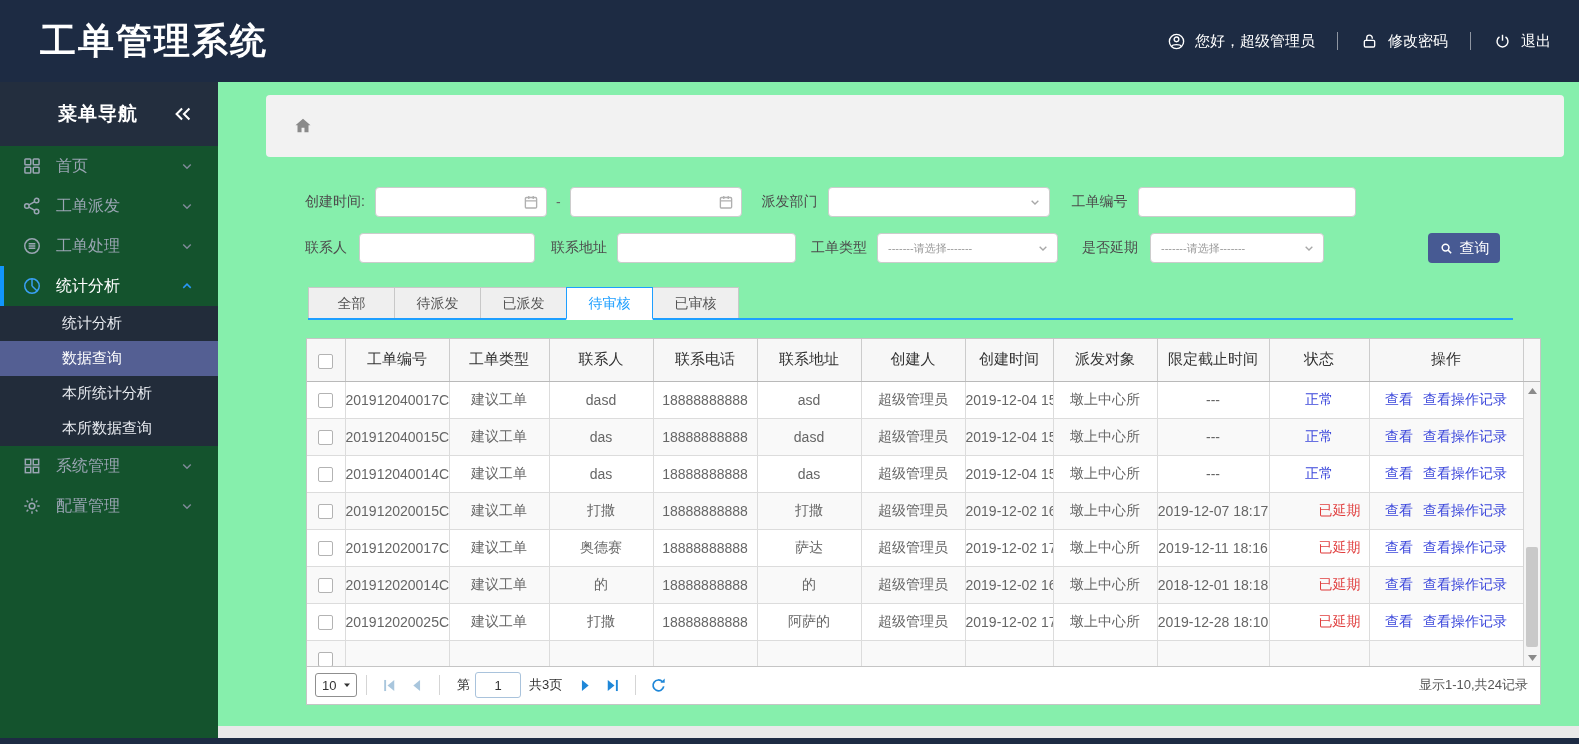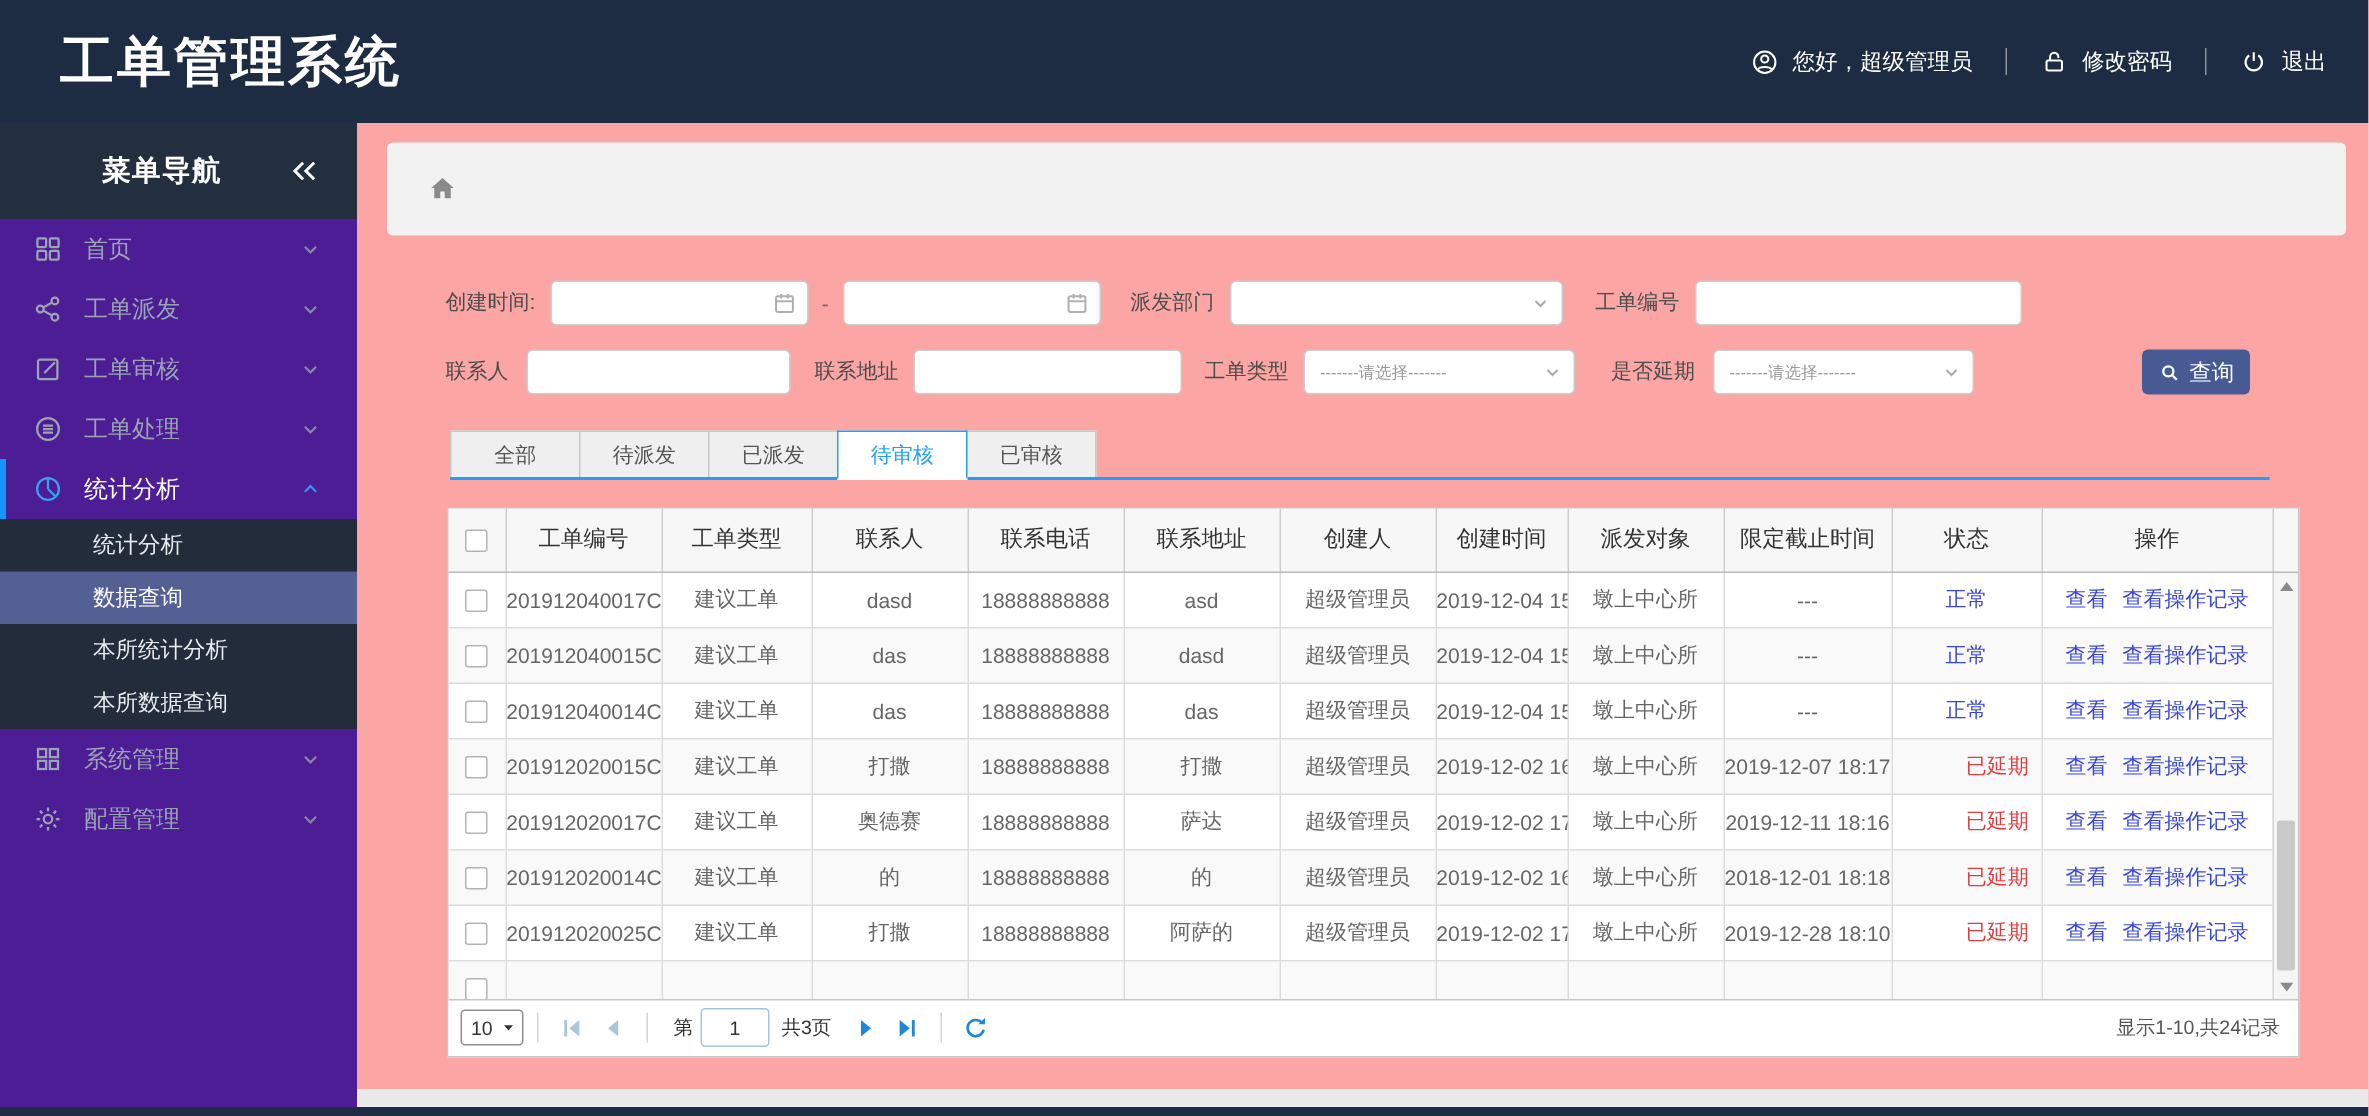--- a/index.html
+++ b/index.html
@@ -14,40 +14,40 @@
   .top-item { display:flex; align-items:center; gap:9px; cursor:pointer; }
   .top-item .ticon { width:19px; height:19px; color:#fff; }
   .top-item .ticon svg { width:100%; height:100%; }
   .top-sep { width:1px; height:18px; background:rgba(255,255,255,.5); margin:0 22px; }
 
   
   .body-row { display:flex; height:656px; }
   .footer-bar { height:6px; background:#1d2b43; }
 
   
-  .sidebar { width:238px; background:#4c1d95; flex:none; }
+  .sidebar { width:218px; background:#14532d; flex:none; }
   .sidebar-header { height:64px; background:#232e3e; display:flex; align-items:center; padding:0 24px; }
   .sidebar-title { flex:1; text-align:center; color:#fff; font-size:19px; font-weight:bold; letter-spacing:1px; }
   .collapse { width:22px; height:22px; color:#fff; cursor:pointer; }
   .collapse svg { width:100%; height:100%; }
   .menu-item { height:40px; display:flex; align-items:center; padding:0 22px; color:#9aa5b3; font-size:16px; cursor:pointer; position:relative; }
   .menu-item .mi-icon { width:20px; height:20px; margin-right:14px; }
   .menu-item .mi-icon svg { width:100%; height:100%; }
   .menu-item .chev { width:18px; height:18px; margin-left:auto; color:#7f8a99; }
   .menu-item .chev svg { width:100%; height:100%; }
   .menu-item.active { color:#fff; }
   .menu-item.active::before { content:""; position:absolute; left:0; top:0; bottom:0; width:4px; background:#1296fb; }
   .menu-item.active .mi-icon { color:#3aa0f4; }
   .menu-item.active .chev { color:#2a97f5; }
   .submenu { background:#222c3a; }
   .sub-item { height:35px; display:flex; align-items:center; padding-left:62px; color:#e8ebf0; font-size:15px; cursor:pointer; }
   .sub-item.selected { background:#545f93; color:#fff; }
 
   
-  .content { flex:1; background:#fca5a5; padding-top:13px; position:relative; overflow:hidden; }
+  .content { flex:1; background:#86efac; padding-top:13px; position:relative; overflow:hidden;padding-left:28px; }
   .breadcrumb { margin:0 15px 0 20px; height:62px; background:#f2f2f2; border-radius:4px; display:flex; align-items:center; padding-left:26px; }
   .home-ic { width:22px; height:22px; }
   .home-ic svg { width:100%; height:100%; }
 
   
   .filter { margin-top:30px; padding-left:59px; font-size:14px; color:#4c4c4c; }
   .frow { display:flex; align-items:center; height:30px; position:relative; }
   .frow + .frow { margin-top:16px; }
   .flabel { white-space:nowrap; }
   .mr10 { margin-right:10px; } .mr12 { margin-right:12px; } .ml13 { margin-left:24px; } .ml15 { margin-left:15px; }
@@ -194,36 +194,20 @@
             <svg viewBox="0 0 24 24">
               <g fill="none" stroke="currentColor" stroke-width="1.8">
                 <circle cx="17.5" cy="5.5" r="2.7"></circle>
                 <circle cx="5.8" cy="12" r="2.7"></circle>
                 <circle cx="17.5" cy="18.5" r="2.7"></circle>
                 <path d="M8.3 10.7l6.6-3.7M8.3 13.3l6.6 3.7"></path>
               </g>
             </svg>
           </span>
           <span>工单派发</span>
-          <span class="chev">
-            <svg viewBox="0 0 24 24">
-              <path d="M7 10l5 5 5-5" fill="none" stroke="currentColor" stroke-width="2"></path>
-            </svg>
-          </span>
-        </div>
-        <div class="menu-item">
-          <span class="mi-icon">
-            <svg viewBox="0 0 24 24">
-              <g fill="none" stroke="currentColor" stroke-width="1.8">
-                <rect x="4" y="4.5" width="15.5" height="15.5" rx="1.5"></rect>
-                <path d="M9 15.2l8.6-8.6"></path>
-              </g>
-            </svg>
-          </span>
-          <span>工单审核</span>
           <span class="chev">
             <svg viewBox="0 0 24 24">
               <path d="M7 10l5 5 5-5" fill="none" stroke="currentColor" stroke-width="2"></path>
             </svg>
           </span>
         </div>
         <div class="menu-item">
           <span class="mi-icon">
             <svg viewBox="0 0 24 24">
               <g fill="none" stroke="currentColor" stroke-width="1.8">

